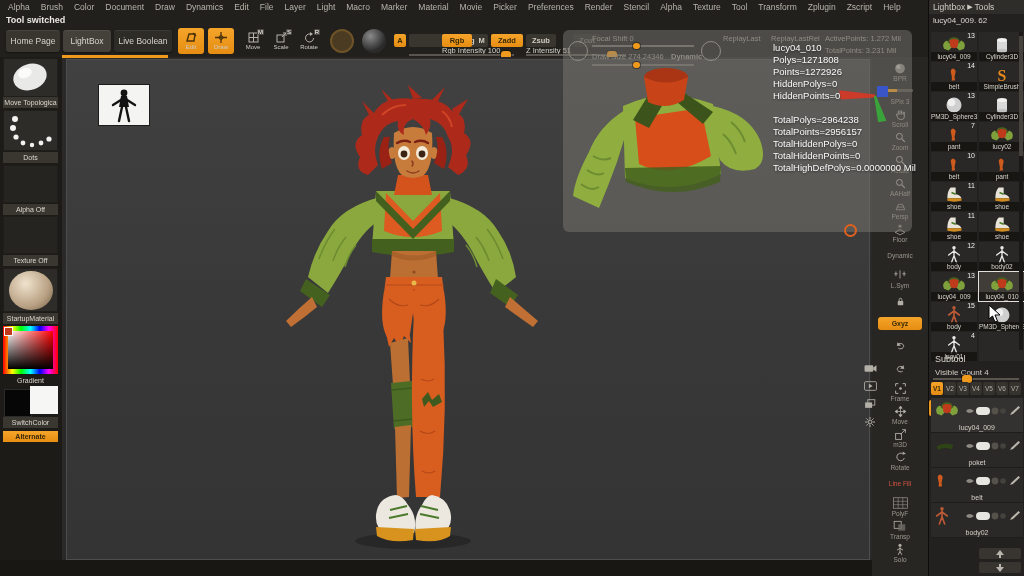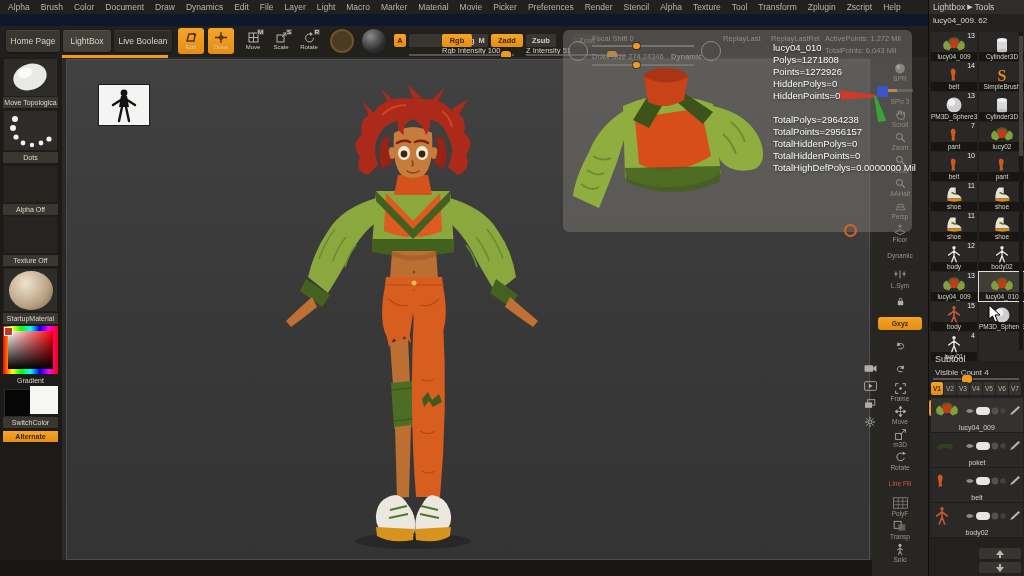--- a/index.html
+++ b/index.html
@@ -129,20 +129,23 @@
       <div class="menu-item">Render</div>
       <div class="menu-item">Stencil</div>
       <div class="menu-item">Alpha</div>
       <div class="menu-item">Texture</div>
       <div class="menu-item">Tool</div>
       <div class="menu-item">Transform</div>
       <div class="menu-item">Zplugin</div>
       <div class="menu-item">Zscript</div>
       <div class="menu-item">Help</div>
     </div>
+  <div id="statusbar" class="abs">
+    <div id="status-text">Tool switched</div>
+  </div>
 
   <div id="toolbar" class="abs">
     <div class="tb-btn" style="left:6px;width:54px;">Home Page</div>
     <div class="tb-btn" style="left:63px;width:48px;background:#44413a;">LightBox</div>
     <div class="tb-btn" style="left:114px;width:58px;background:#2e2c27;">Live Boolean</div>
 
     <div class="mini-ico-btn tb-orange" style="left:178px;">
       <span><svg width="12" height="11">
             <path d="M2 9 L4 2 L10 2 L9 9 Z" fill="none" stroke="#4a3208" stroke-width="1.4"></path>
             <path d="M8 1 L11 4" stroke="#4a3208" stroke-width="1.4"></path>
@@ -520,21 +523,21 @@
       </div>
     <div class="ov-dim" style="left:29px;top:22px;">Draw Size 274.24346</div>
     <div class="slider" style="left:29px;top:34px;width:102px;background:#77746e;">
         <i style="left:45%;width:7px;height:6px;top:-2px;"></i>
       </div>
     <div class="ov-dim" style="left:108px;top:22px;font-weight:bold;">Dynamic</div>
     <div class="ov-circle" style="left:138px;top:11px;"></div>
     <div class="ov-dim" style="left:160px;top:4px;">ReplayLast</div>
     <div class="ov-dim" style="left:208px;top:4px;">ReplayLastRel</div>
     <div class="ov-dim" style="left:262px;top:4px;">ActivePoints: 1.272 Mil</div>
-    <div class="ov-dim" style="left:262px;top:16px;">TotalPoints: 6.043 Mil</div>
+    <div class="ov-dim" style="left:262px;top:16px;">TotalPoints: 3.231 Mil</div>
 
     <svg class="abs" style="left:0px;top:26px;" width="212" height="172" viewBox="0 0 212 172">
       <path d="M62 54 Q36 70 26 96 Q12 122 10 140 L36 152 Q46 128 54 106 Q62 80 68 64 Z" fill="#8fae3f"></path>
       <path d="M30 100 q10 6 18 2 M24 114 q10 7 17 3 M18 128 q10 8 18 3" stroke="#6d8c31" stroke-width="2" fill="none"></path>
       <path d="M150 50 Q186 58 197 84 Q205 106 192 113 Q169 119 157 104 Q149 80 145 62 Z" fill="#8fae3f"></path>
       <path d="M168 66 q10 8 14 20 M160 78 q9 8 13 20" stroke="#6d8c31" stroke-width="2" fill="none"></path>
       <path d="M60 50 Q102 30 150 48 L158 118 Q110 142 62 122 Z" fill="#8fae3f"></path>
       <path d="M72 62 L138 52 L148 100 Q108 124 76 108 Z" fill="#d84e1a"></path>
       <path d="M86 38 L70 64 L86 72 L100 48 Z M120 36 L150 56 L140 68 L114 46 Z" fill="#3c541c"></path>
       <path d="M62 112 L158 110 L157 126 Q110 146 63 126 Z" fill="#44601f" opacity=".85"></path>

